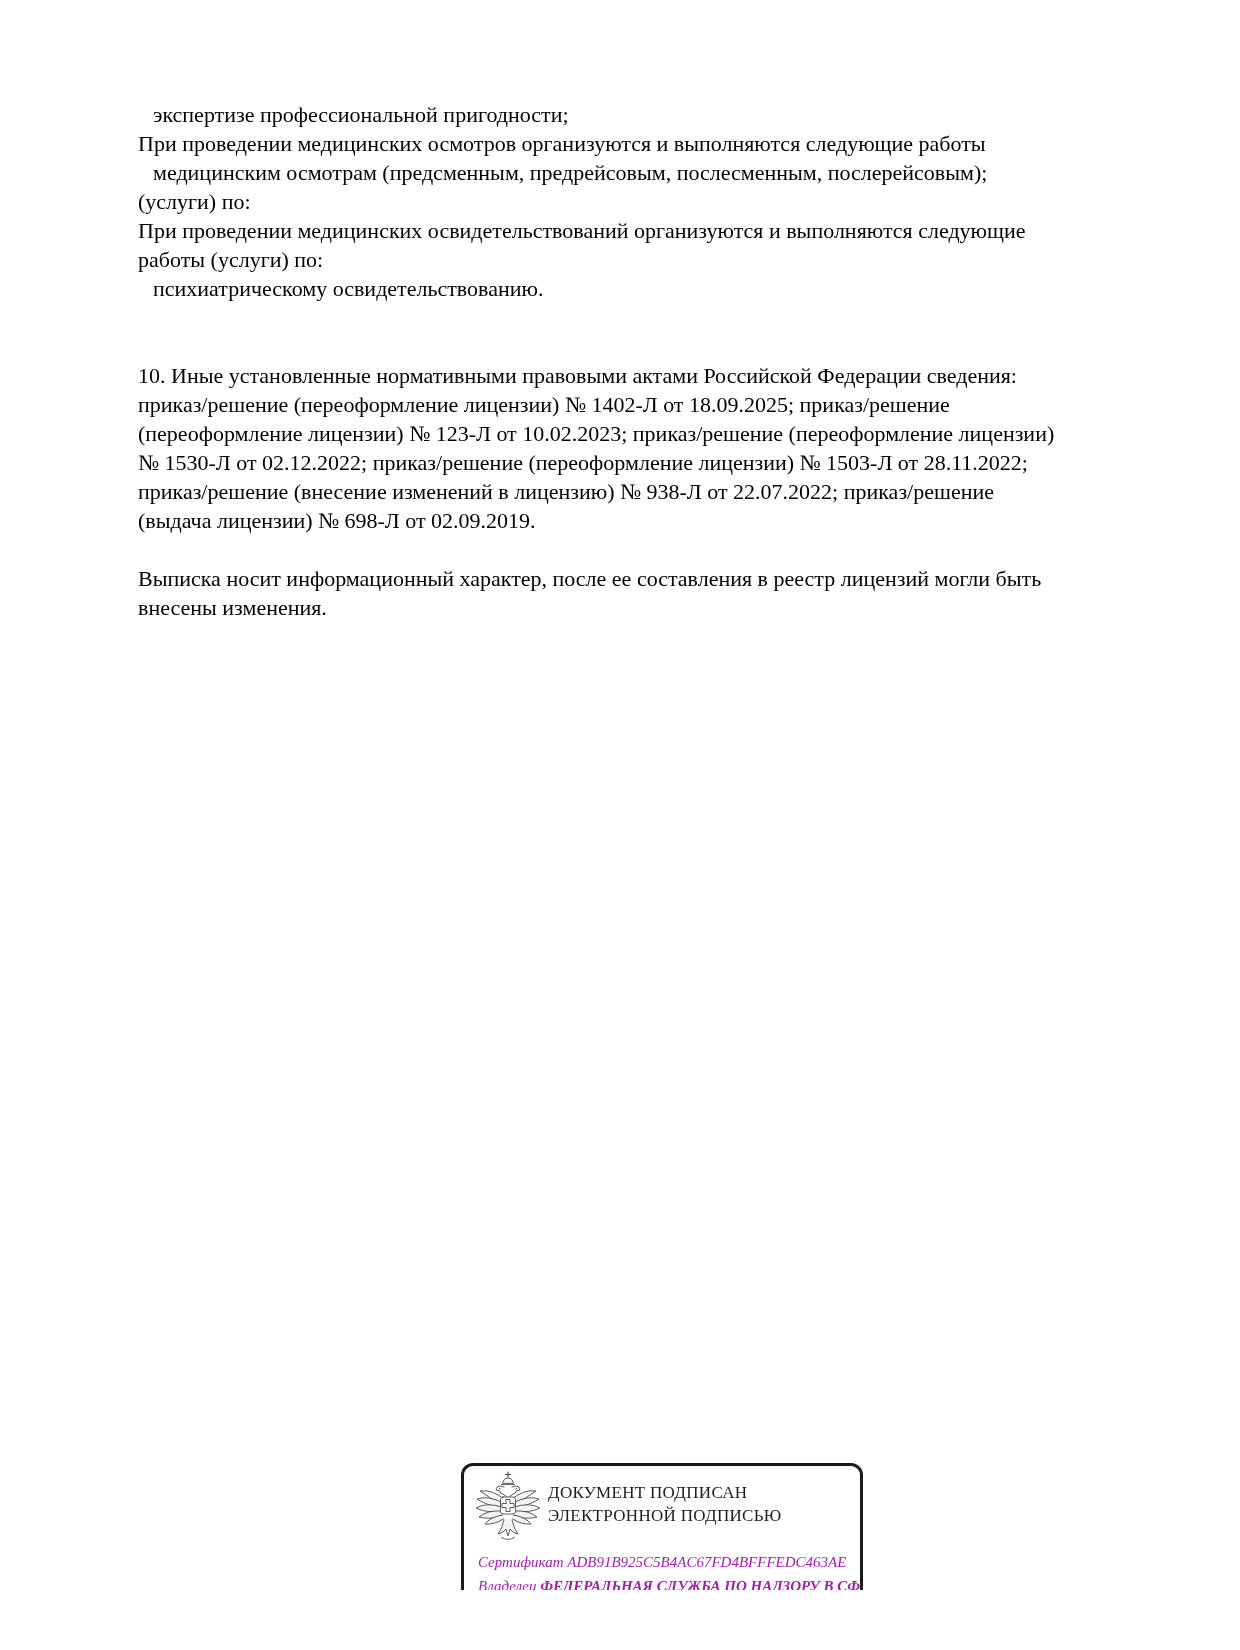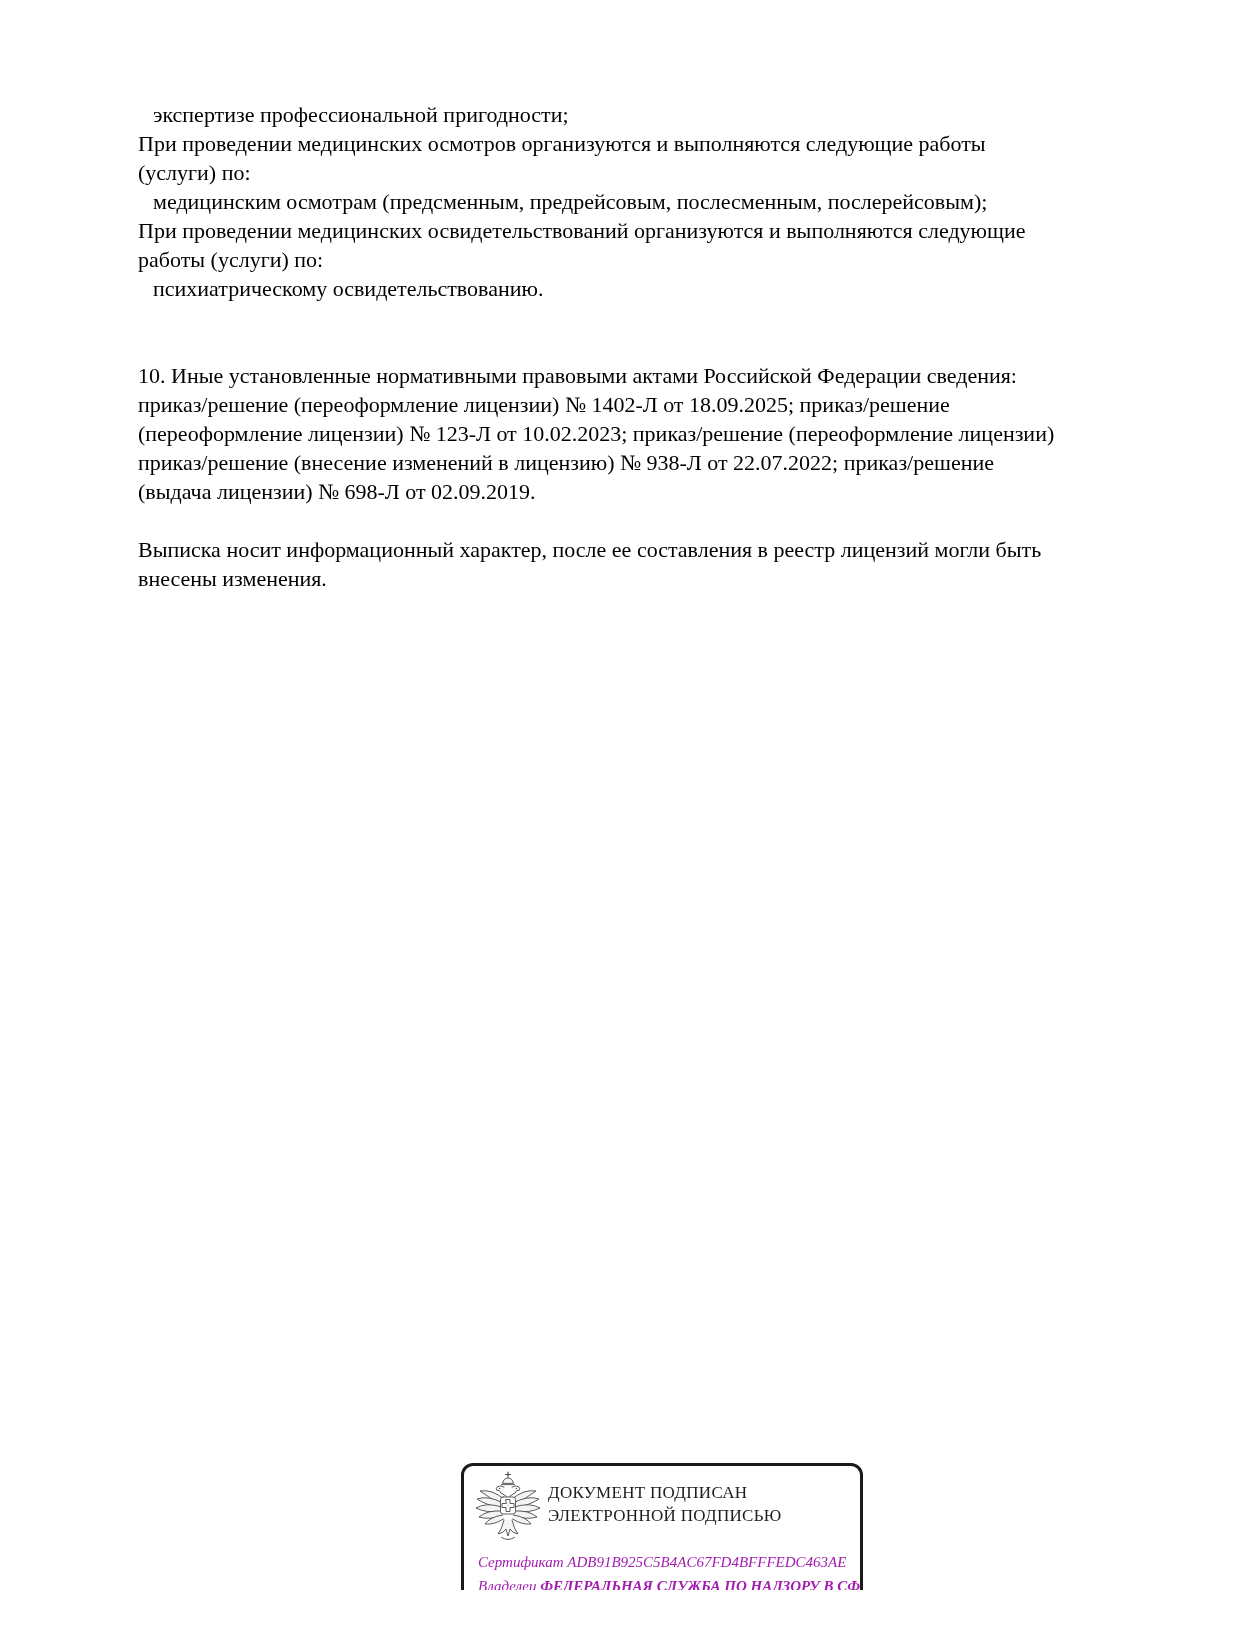--- a/index.html
+++ b/index.html
@@ -67,30 +67,31 @@
   .owner-value { font-weight: bold; }
 </style>
 </head>
 <body>
 
 <div class="page">
 
   <div class="doc-body">
       <div class="doc-line indent">экспертизе профессиональной пригодности;</div>
       <div class="doc-line">При проведении медицинских осмотров организуются и выполняются следующие работы</div>
+      <div class="doc-line indent">медицинским осмотрам (предсменным, предрейсовым, послесменным, послерейсовым);</div>
       <div class="doc-line">(услуги) по:</div>
-      <div class="doc-line indent">медицинским осмотрам (предсменным, предрейсовым, послесменным, послерейсовым);</div>
       <div class="doc-line">При проведении медицинских освидетельствований организуются и выполняются следующие</div>
       <div class="doc-line">работы (услуги) по:</div>
       <div class="doc-line indent">психиатрическому освидетельствованию.</div>
       <div class="doc-line blank"></div>
       <div class="doc-line blank"></div>
       <div class="doc-line">10. Иные установленные нормативными правовыми актами Российской Федерации сведения:</div>
       <div class="doc-line">приказ/решение (переоформление лицензии) № 1402-Л от 18.09.2025; приказ/решение</div>
       <div class="doc-line">(переоформление лицензии) № 123-Л от 10.02.2023; приказ/решение (переоформление лицензии)</div>
+      <div class="doc-line">№ 1530-Л от 02.12.2022; приказ/решение (переоформление лицензии) № 1503-Л от 28.11.2022;</div>
       <div class="doc-line">приказ/решение (внесение изменений в лицензию) № 938-Л от 22.07.2022; приказ/решение</div>
       <div class="doc-line">(выдача лицензии) № 698-Л от 02.09.2019.</div>
       <div class="doc-line blank"></div>
       <div class="doc-line">Выписка носит информационный характер, после ее составления в реестр лицензий могли быть</div>
       <div class="doc-line">внесены изменения.</div>
     </div>
 
   <div class="stamp">
 
     <span class="stamp-emblem">

